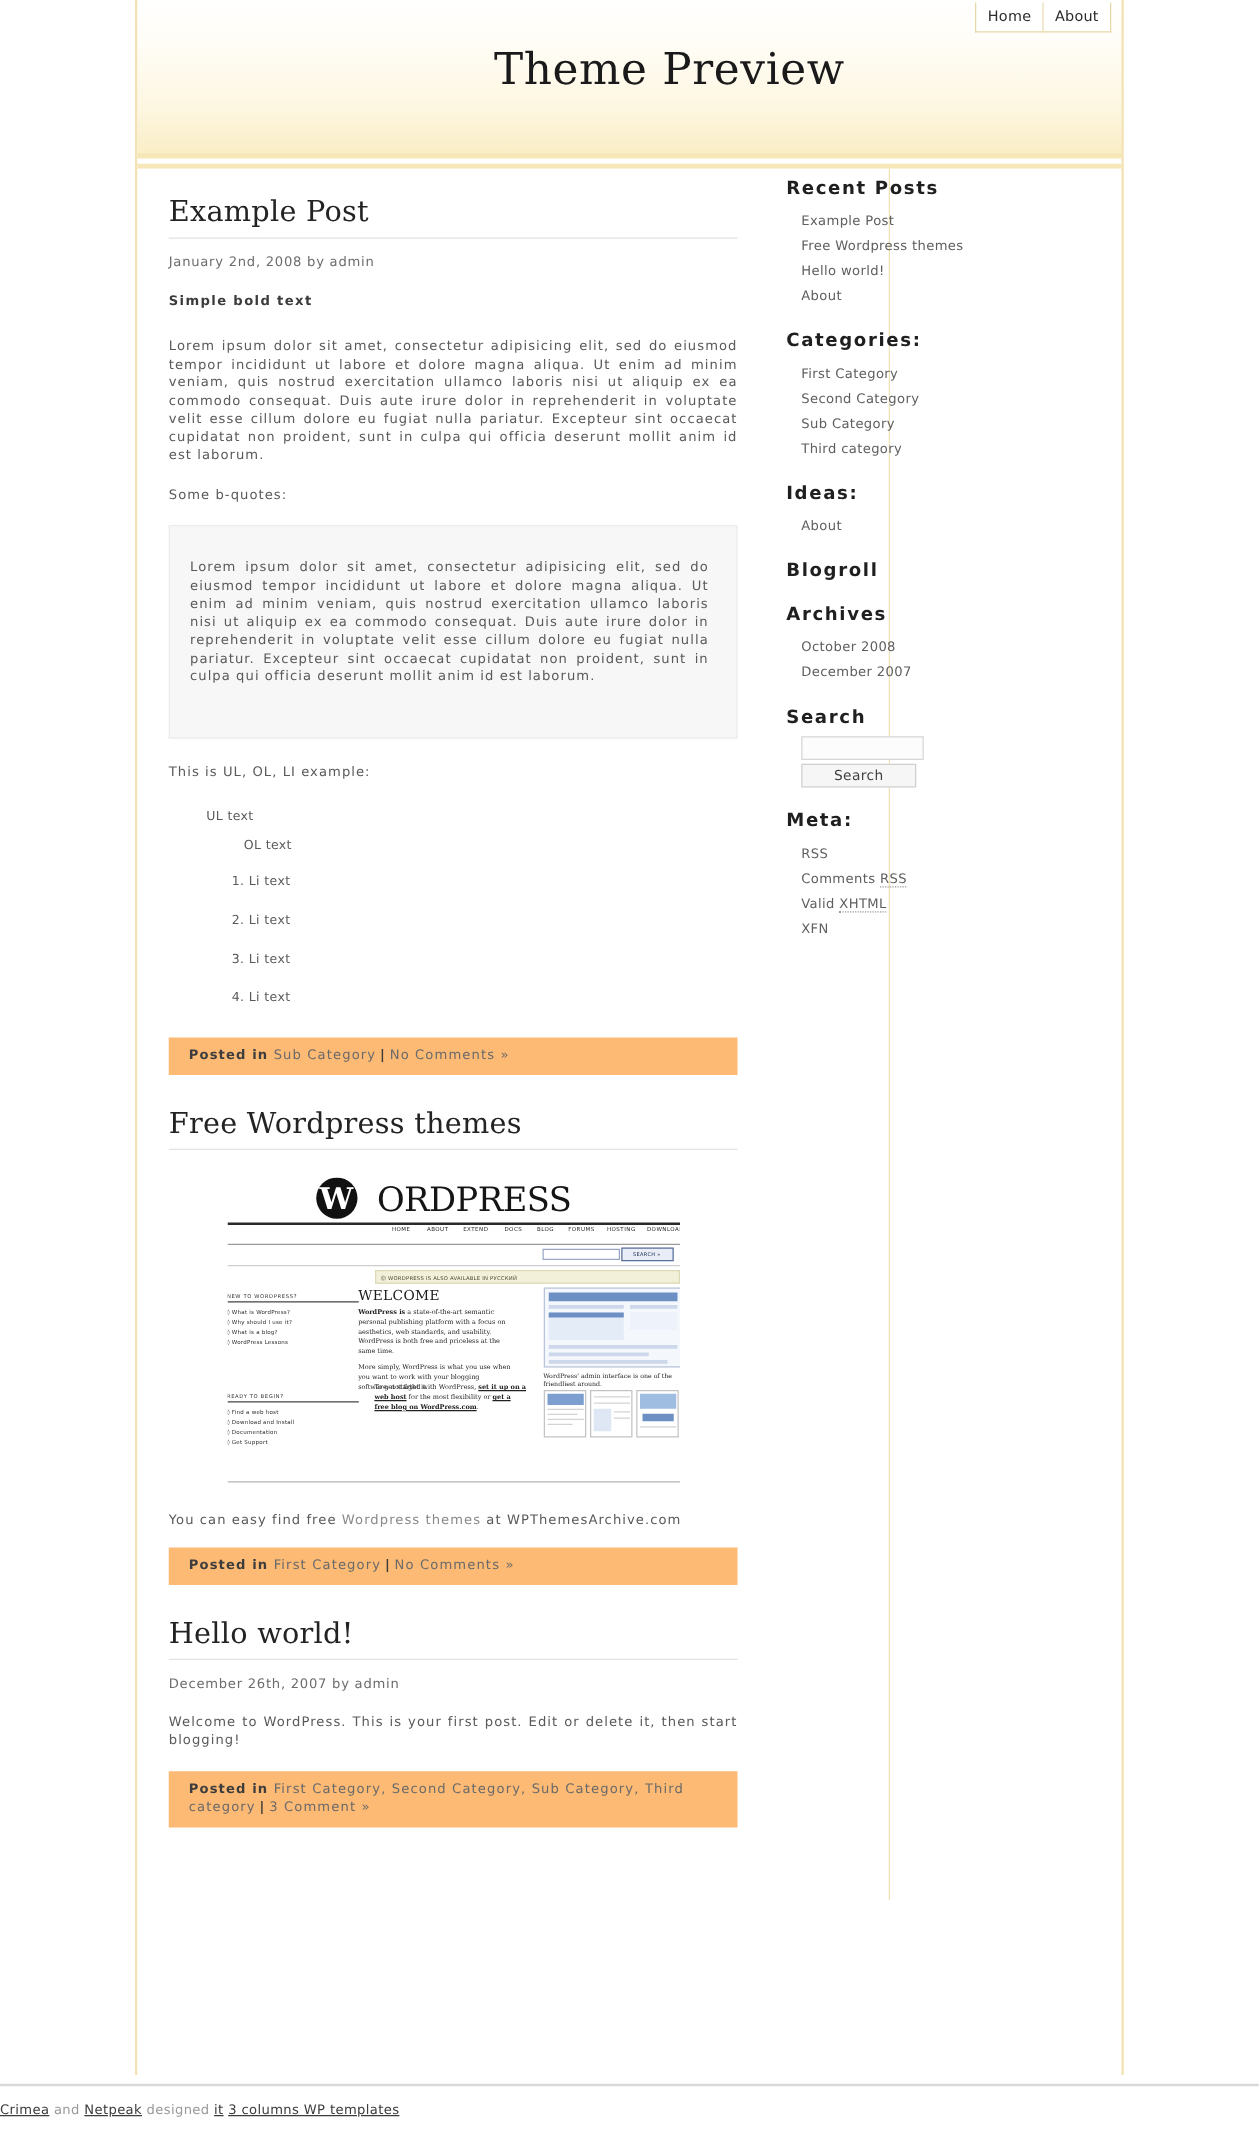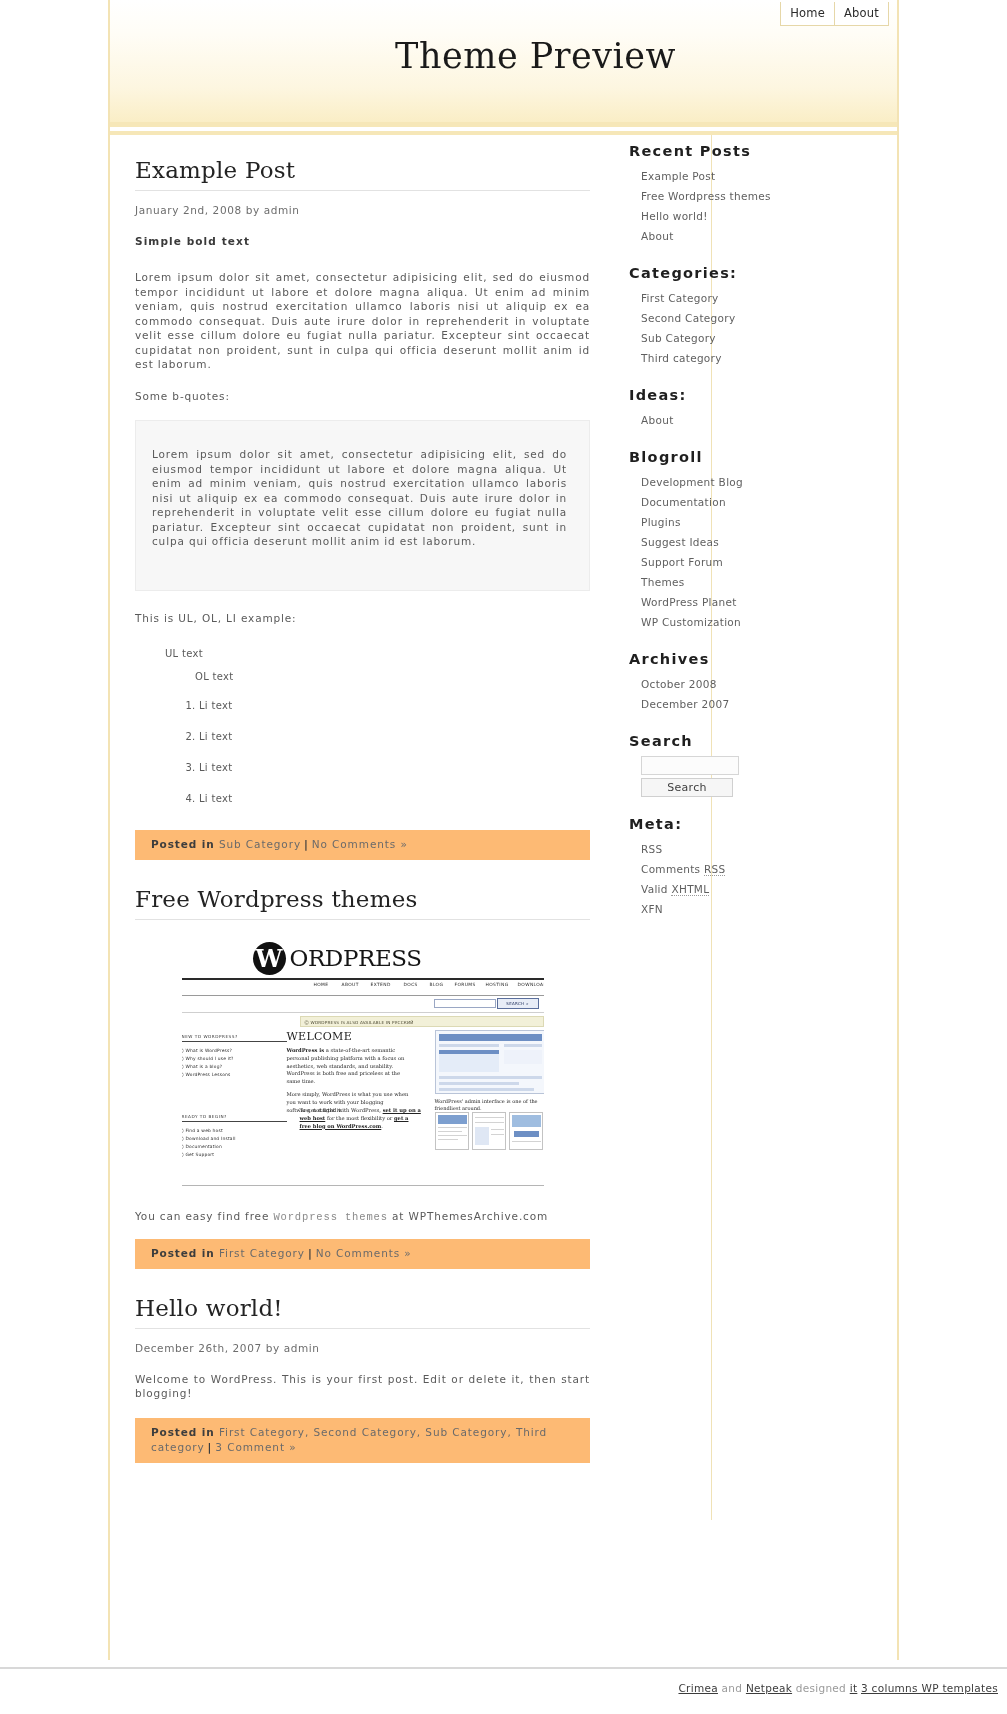--- a/index.html
+++ b/index.html
@@ -115,23 +115,23 @@
     background:#ffffff;position:relative;overflow:hidden;
     font-family:"DejaVu Serif","Liberation Serif",serif;
   }
   .wp-logo-row{position:relative;height:34px;}
   .wp-logo-circle{
     position:absolute;left:71px;top:0;width:33px;height:33px;border-radius:50%;
     background:#111;color:#fff;font-family:"DejaVu Serif","Liberation Serif",serif;
     font-size:24px;text-align:center;line-height:33px;font-weight:bold;
   }
   .wp-logo-text{
-    position:absolute;left:108px;top:3px;
+    position:absolute;left:120px;top:3px;
     font-family:"DejaVu Serif","Liberation Serif",serif;
-    font-size:23px;color:#151515;letter-spacing:-.4px;
+    font-size:27px;color:#151515;letter-spacing:-.4px;
   }
   .wp-rule1{position:absolute;left:0;top:36px;width:362px;height:2px;background:#2a2a2a;}
   .wp-navbar{position:absolute;left:0;top:40px;width:362px;height:11px;}
   .wp-navbar span{
     position:absolute;top:0;font-family:"DejaVu Sans",sans-serif;font-size:4.4px;
     color:#1d1d1d;letter-spacing:.4px;
   }
   .wp-rule2{position:absolute;left:0;top:53px;width:362px;height:1px;background:#9a9a9a;}
   .wp-searchbox{
     position:absolute;right:48px;top:57px;width:60px;height:7px;
@@ -177,21 +177,21 @@
   .wp-thumb .tb{position:absolute;background:#7d9fcf;}
   .wp-thumb .tl{position:absolute;background:#d3d3d3;height:1px;}
   .wp-rule-bottom{position:absolute;left:0;bottom:4px;width:362px;height:1px;background:#b5b5b5;}
   .wp-ready{position:absolute;left:0;top:172px;width:105px;}
   .wp-mid-low{position:absolute;left:118px;top:165px;width:122px;}
 
   .caption-line{
     font-size:10.5px;color:#5a5a5a;letter-spacing:.85px;text-align:justify;
     padding-top:20px;
   }
-  .caption-line a{color:#8a8a8a;text-decoration:none;font-family:Liberation Mono, monospace;}
+  .caption-line a{color:#8a8a8a;text-decoration:none;}
 
   
   .sb-block{margin-bottom:19px;}
   .sb-title{
     font-size:14.5px;color:#1f1f1f;font-weight:bold;
     letter-spacing:1.3px;margin:0 0 7px 0;
     font-family:"DejaVu Sans","Liberation Sans",sans-serif;
   }
   .sb-list{list-style:none;margin:0;padding:0 0 0 12px;}
   .sb-list li{padding:3.5px 0;}
@@ -208,21 +208,21 @@
   .search-btn{
     margin-top:3px;width:92px;height:19px;
     border:1px solid #d0d0d0;background:#f6f6f6;
     font-family:"DejaVu Sans","Liberation Sans",sans-serif;
     font-size:11px;color:#3f3f3f;cursor:pointer;letter-spacing:.3px;
   }
 
   
   .footer-rule{position:absolute;left:0;top:1667px;width:1007px;height:2px;background:#d8d8d8;}
   .footer{
-    position:absolute;left:16px;top:1682px;width:982px;text-align:right;
+    position:absolute;left:0;top:1682px;width:982px;text-align:left;
     font-size:10.5px;color:#8f8f8f;letter-spacing:.3px;
   }
   .footer a{color:#3c3c3c;text-decoration:underline;}
   .footer .plain{color:#9a9a9a;}
 </style>
 </head>
 <body>
 
 <div class="page">
 
@@ -412,30 +412,20 @@
 
       <div class="sb-block">
         <h3 class="sb-title">Ideas:</h3>
         <ul class="sb-list">
           <li><a href="#">About</a></li>
         </ul>
       </div>
 
       <div class="sb-block">
         <h3 class="sb-title">Blogroll</h3>
-        <ul class="sb-list">
-          <li><a href="#">Development Blog</a></li>
-          <li><a href="#">Documentation</a></li>
-          <li><a href="#">Plugins</a></li>
-          <li><a href="#">Suggest Ideas</a></li>
-          <li><a href="#">Support Forum</a></li>
-          <li><a href="#">Themes</a></li>
-          <li><a href="#">WordPress Planet</a></li>
-          <li><a href="#">WP Customization</a></li>
-        </ul>
       </div>
 
       <div class="sb-block">
         <h3 class="sb-title">Archives</h3>
         <ul class="sb-list">
           <li><a href="#">October 2008</a></li>
           <li><a href="#">December 2007</a></li>
         </ul>
       </div>
 

